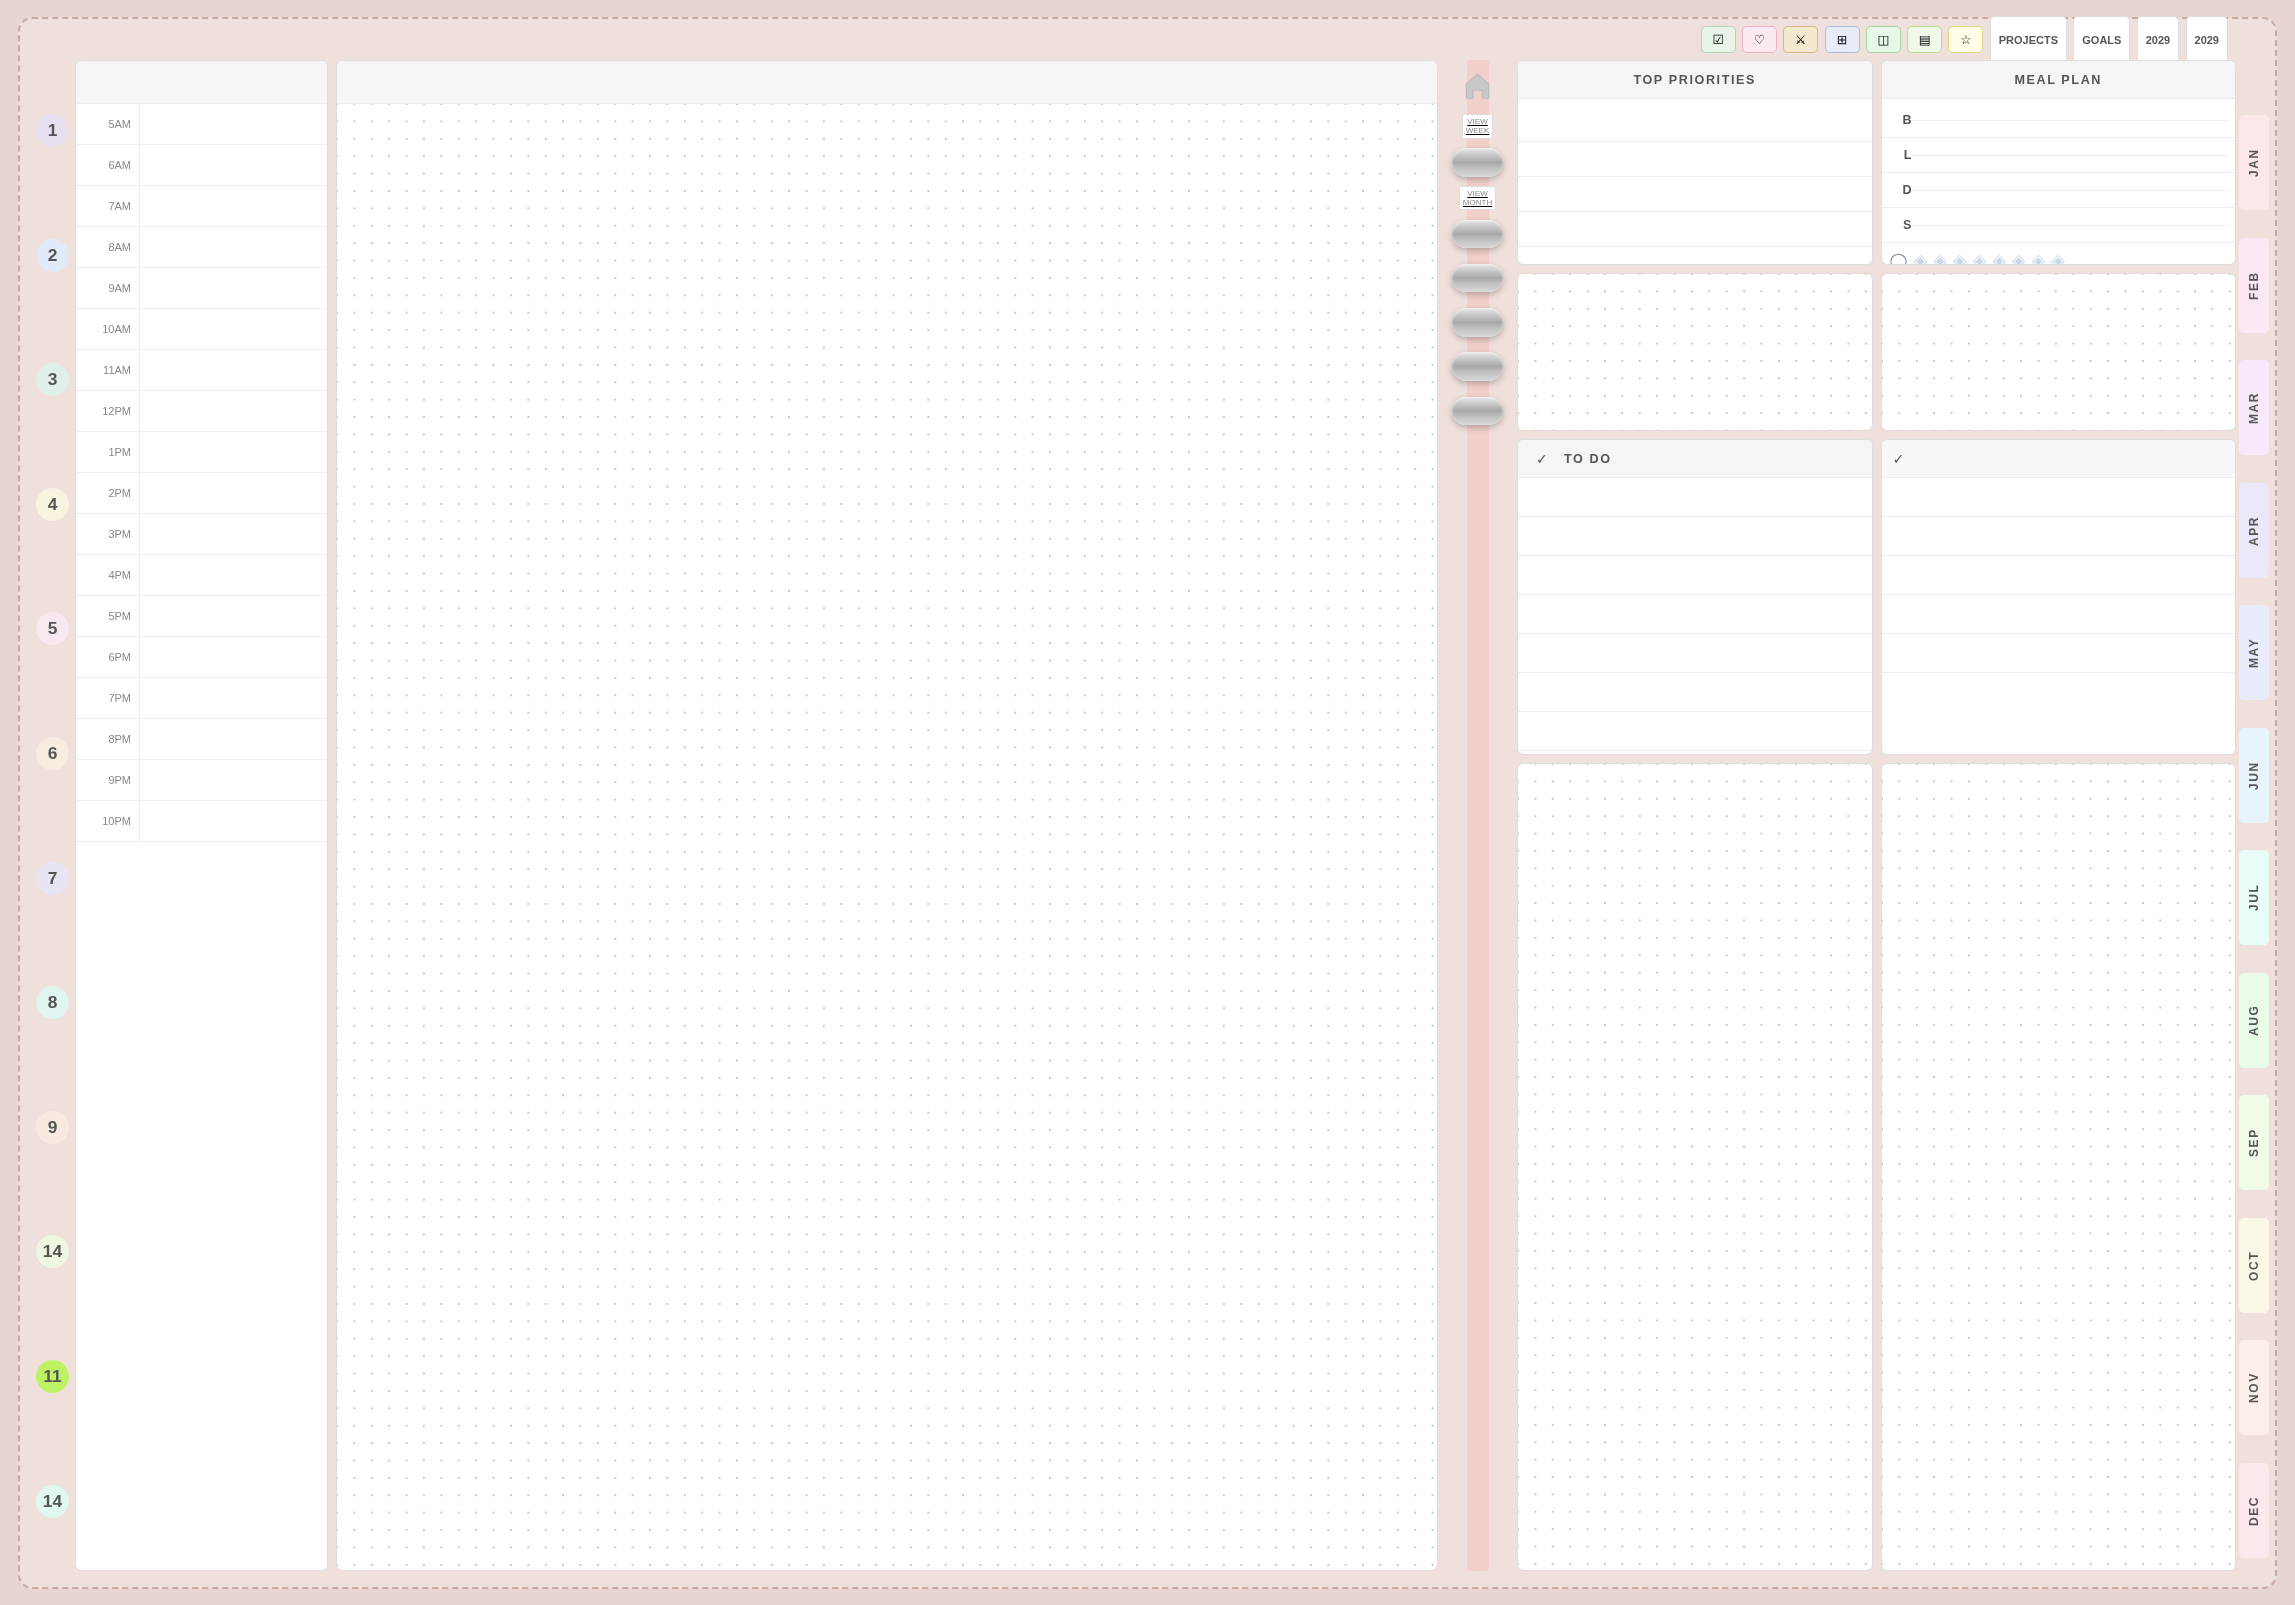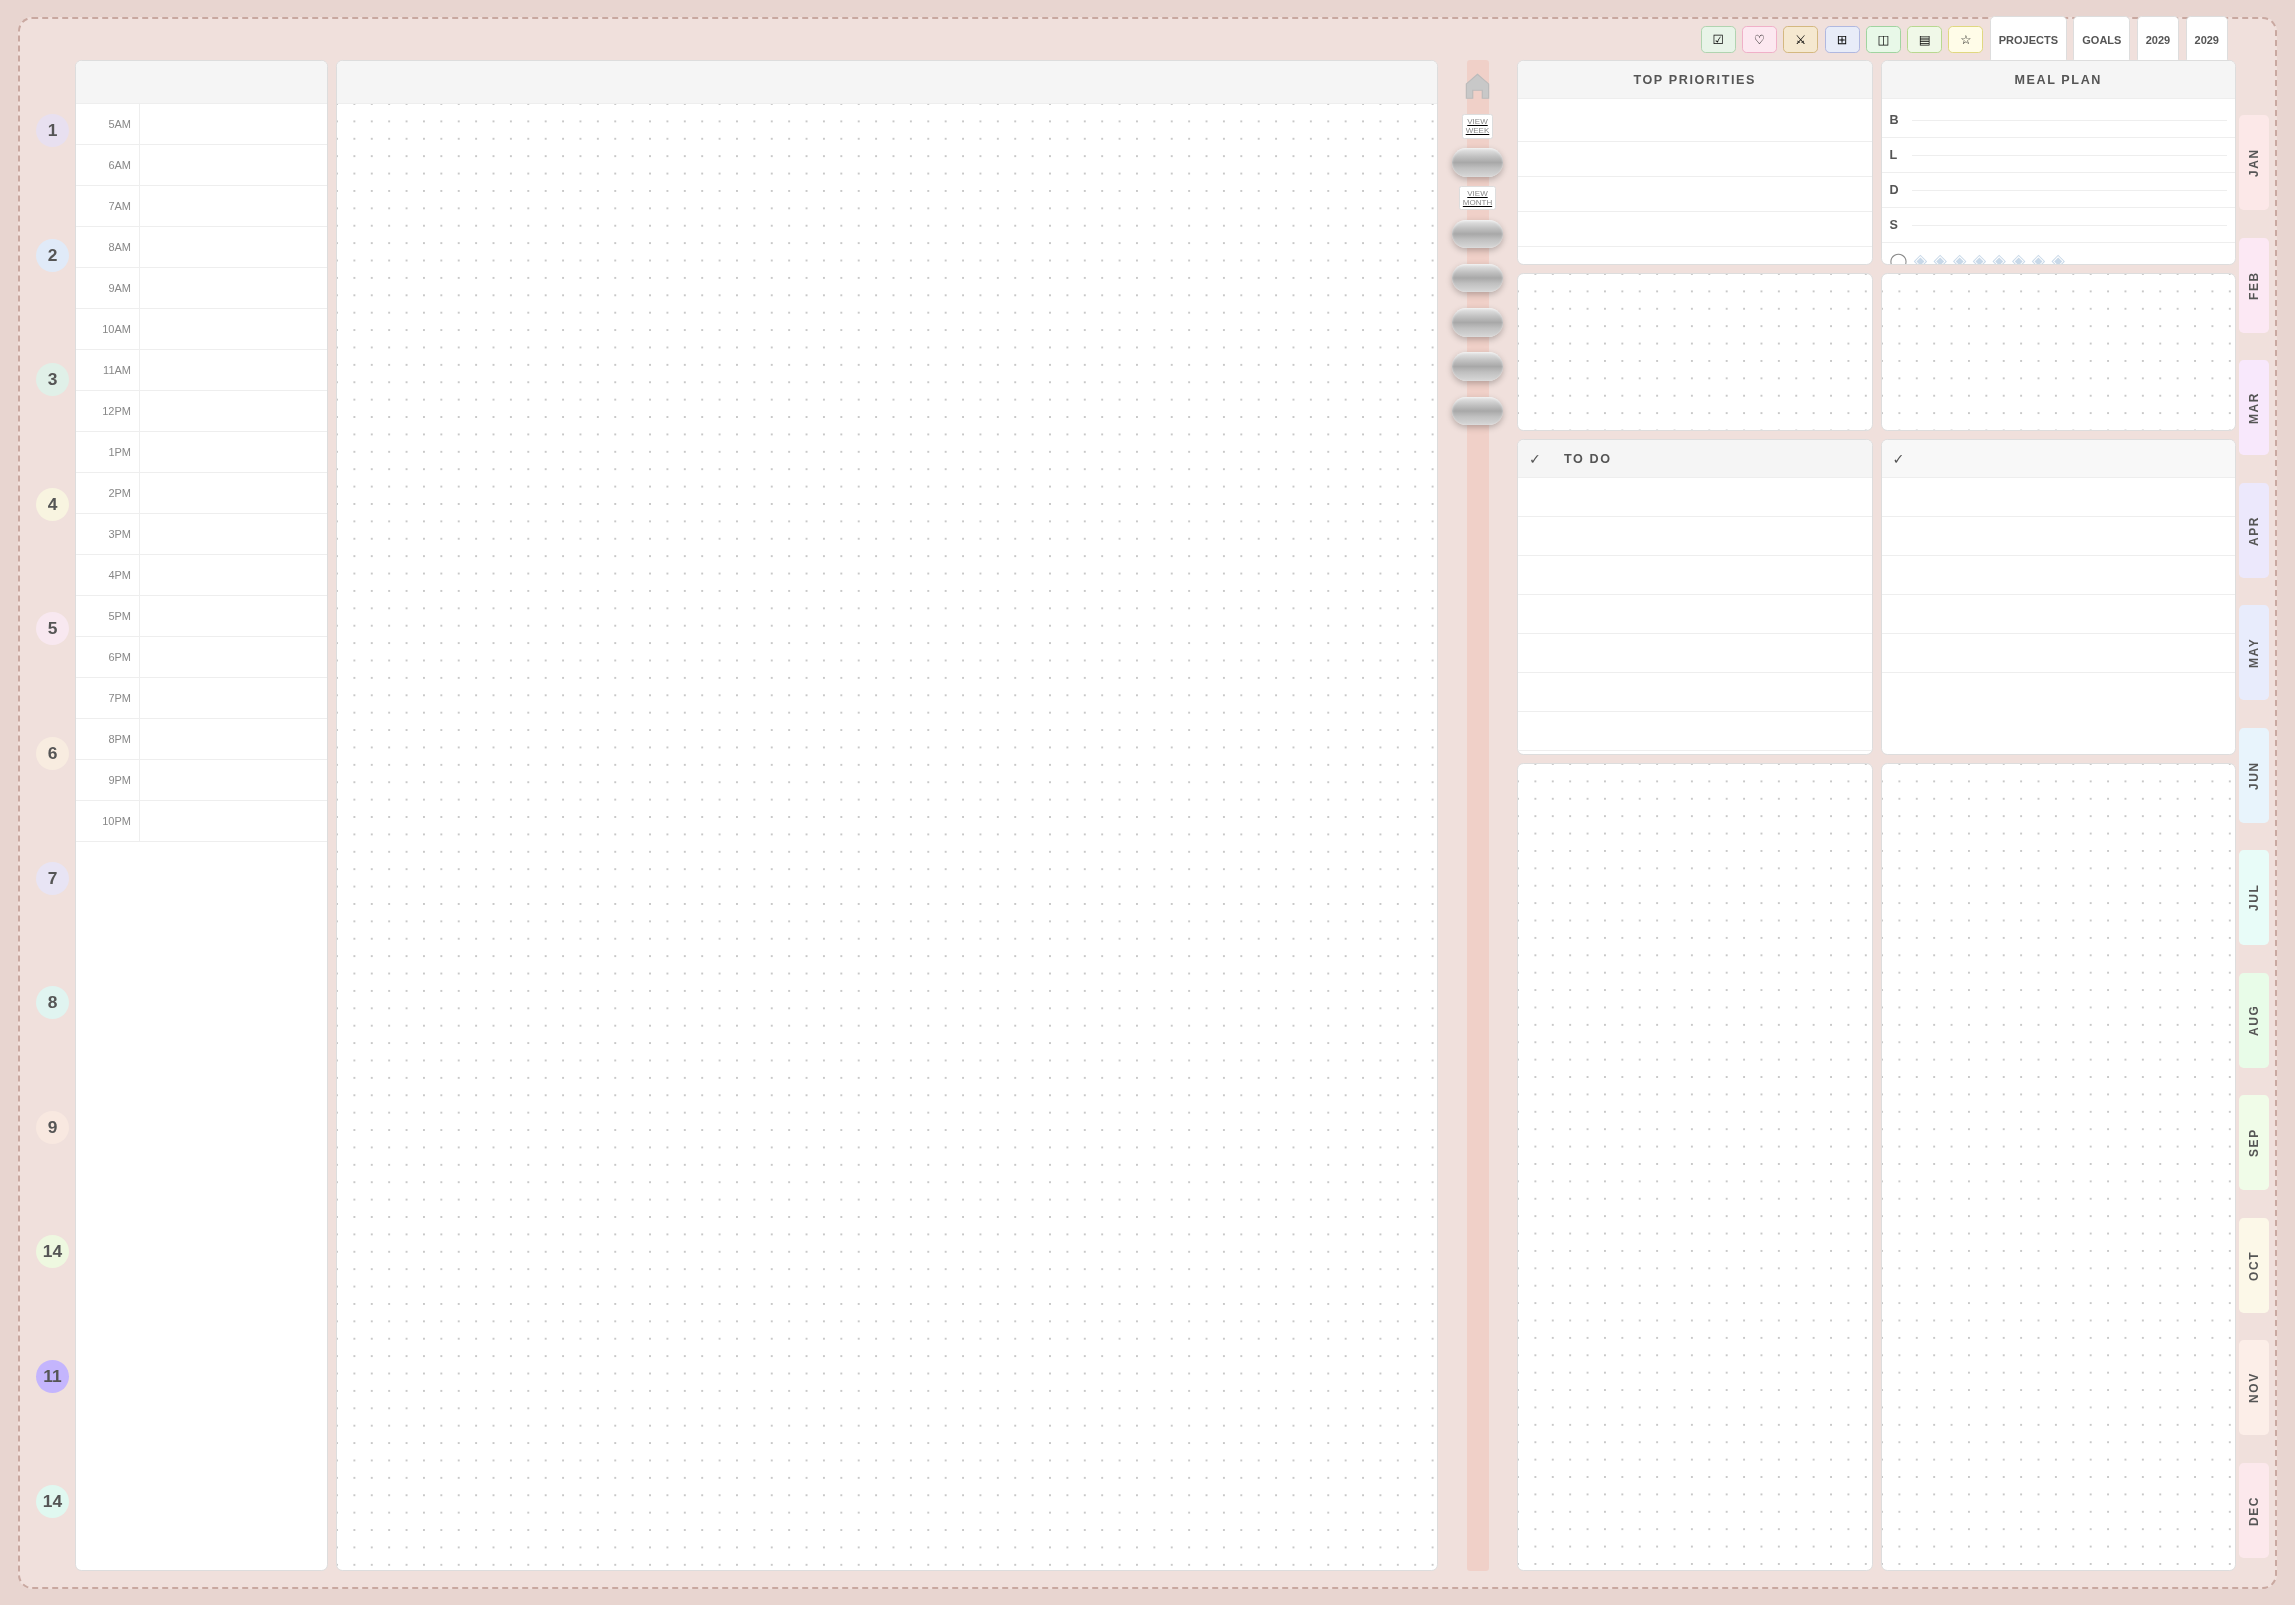--- a/index.html
+++ b/index.html
@@ -107,21 +107,21 @@
     .page-num.purple { background: #e8e0f0; }
     .page-num.blue { background: #e0eaf8; }
     .page-num.green { background: #e0f0e8; }
     .page-num.yellow { background: #f8f4e0; }
     .page-num.pink { background: #f8e8f0; }
     .page-num.orange { background: #f8ece0; }
     .page-num.lavender { background: #e8e4f4; }
     .page-num.teal { background: #e0f4f0; }
     .page-num.peach { background: #f8e8e0; }
     .page-num.lime { background: #eef8e0; }
-    .page-num.lilac { background: #c4b5fd; }
+    .page-num.lilac { background: #bef264; }
     .page-num.mint { background: #e0f8f0; }
 
     
     .schedule-page {
       background: white;
       border-radius: 6.3px;
       border: 0.8px solid #ddd;
       width: 253px;
       flex-shrink: 0;
       overflow: hidden;
@@ -234,20 +234,21 @@
     }
 
     
     .right-section {
       width: 727px;
       flex-shrink: 0;
       display: flex;
       flex-direction: column;
       gap: 8px;
       padding-left: 8px;
+      text-align: right;
     }
 
     
     .right-top {
       display: flex;
       gap: 8px;
       height: 205px;
     }
 
     .priorities-box {

